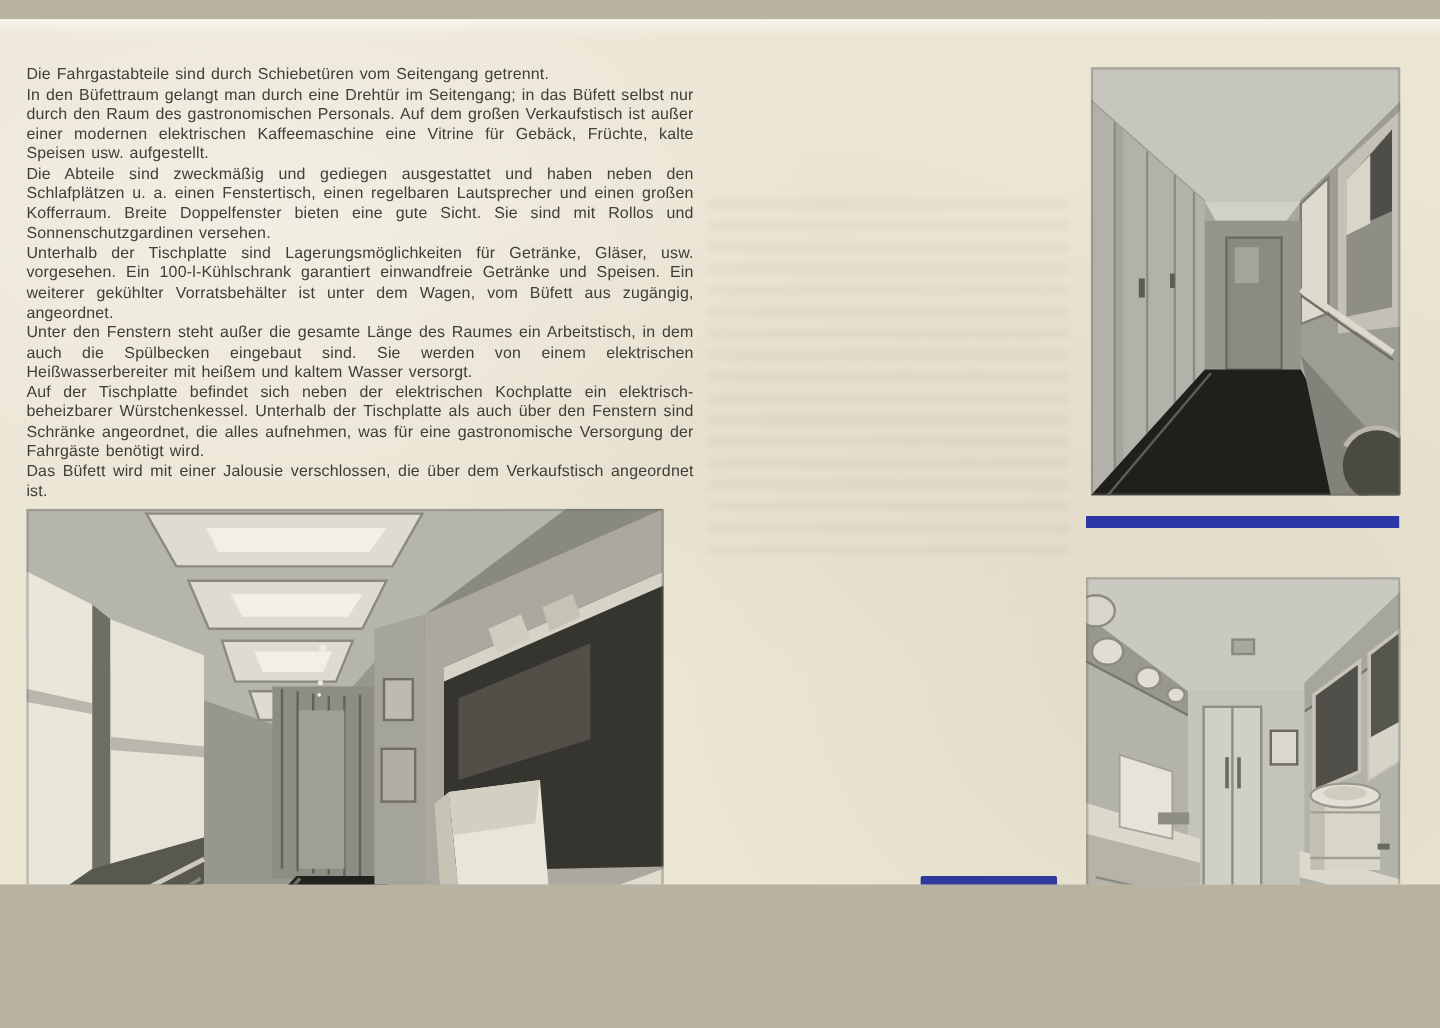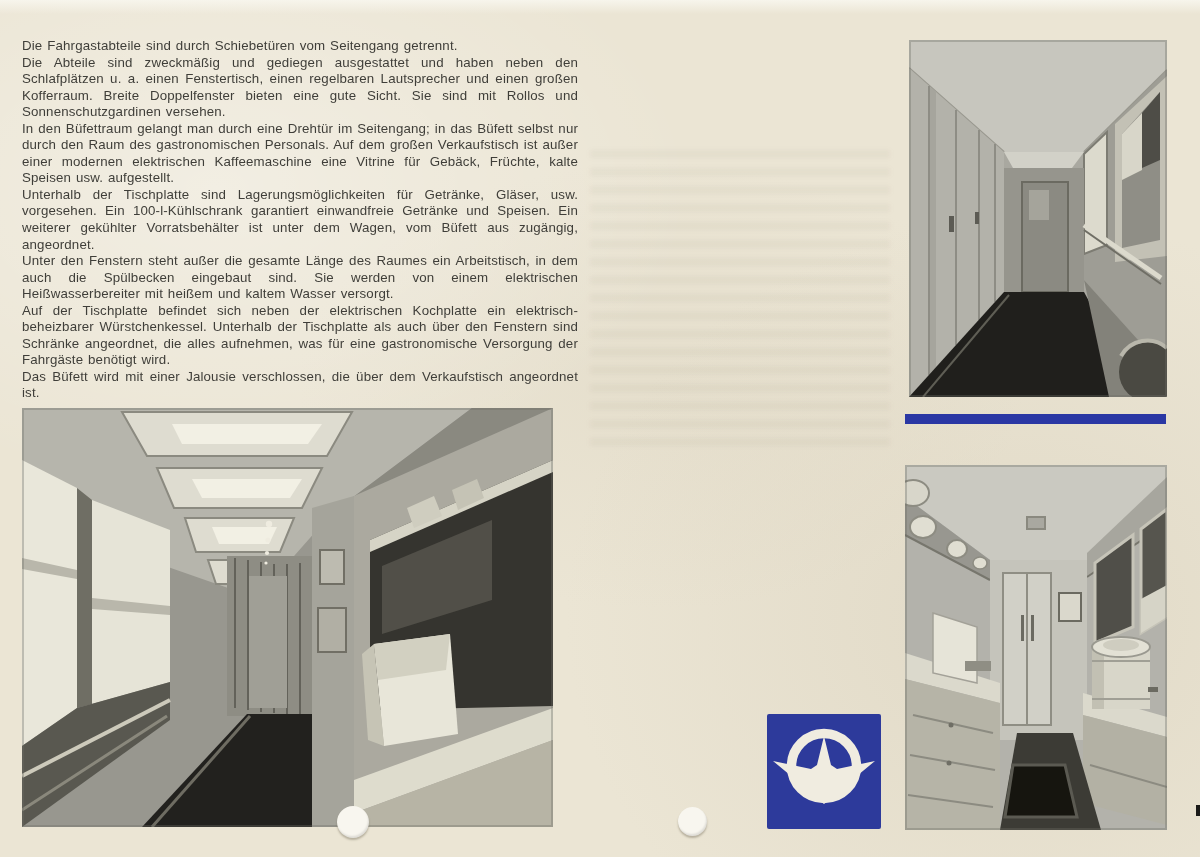--- a/index.html
+++ b/index.html
@@ -1,19 +1,19 @@
 <!DOCTYPE html>
 <html lang="de"><head>
 <meta charset="utf-8">
 <style>
   html,body{margin:0;padding:0;background:#b9b2a0;}
   .page{
     position:relative;
-    width:1200px;height:857px;
-    margin:0 auto;
+    width:1200px;height:721px;
+    margin:16px auto;
     overflow:hidden;
     background-color:#ebe5d4;
     background-image:
       radial-gradient(ellipse 800px 500px at 18% 22%, rgba(255,255,255,0.35), rgba(255,255,255,0) 60%),
       radial-gradient(ellipse 700px 620px at 85% 72%, rgba(213,204,183,0.45), rgba(213,204,183,0) 65%),
       radial-gradient(ellipse 520px 320px at 55% 45%, rgba(219,211,191,0.35), rgba(219,211,191,0) 70%);
     font-family:"Liberation Sans", sans-serif;
     color:#3f3e39;
   }
   .top-edge{
@@ -62,22 +62,22 @@
 </head>
 <body>
 
 <div class="page">
 
   <div class="top-edge"></div>
   <div class="bleed"></div>
 
   <div id="left-text" class="text-col">
     <p>Die Fahrgastabteile sind durch Schiebetüren vom Seitengang getrennt.</p>
+    <p>In den Büfettraum gelangt man durch eine Drehtür im Seitengang; in das Büfett selbst nur durch den Raum des gastronomischen Personals. Auf dem großen Verkaufstisch ist außer einer modernen elektrischen Kaffeemaschine eine Vitrine für Gebäck, Früchte, kalte Speisen usw. aufgestellt.</p>
     <p>Die Abteile sind zweckmäßig und gediegen ausgestattet und haben neben den Schlafplätzen u. a. einen Fenstertisch, einen regelbaren Lautsprecher und einen großen Kofferraum. Breite Doppelfenster bieten eine gute Sicht. Sie sind mit Rollos und Sonnenschutzgardinen versehen.</p>
-    <p>In den Büfettraum gelangt man durch eine Drehtür im Seitengang; in das Büfett selbst nur durch den Raum des gastronomischen Personals. Auf dem großen Verkaufstisch ist außer einer modernen elektrischen Kaffeemaschine eine Vitrine für Gebäck, Früchte, kalte Speisen usw. aufgestellt.</p>
     <p>Unterhalb der Tischplatte sind Lagerungsmöglichkeiten für Getränke, Gläser, usw. vorgesehen. Ein 100-l-Kühlschrank garantiert einwandfreie Getränke und Speisen. Ein weiterer gekühlter Vorratsbehälter ist unter dem Wagen, vom Büfett aus zugängig, angeordnet.</p>
     <p>Unter den Fenstern steht außer die gesamte Länge des Raumes ein Arbeitstisch, in dem auch die Spülbecken eingebaut sind. Sie werden von einem elektrischen Heißwasserbereiter mit heißem und kaltem Wasser versorgt.</p>
     <p>Auf der Tischplatte befindet sich neben der elektrischen Kochplatte ein elektrisch-beheizbarer Würstchenkessel. Unterhalb der Tischplatte als auch über den Fenstern sind Schränke angeordnet, die alles aufnehmen, was für eine gastronomische Versorgung der Fahrgäste benötigt wird.</p>
     <p>Das Büfett wird mit einer Jalousie verschlossen, die über dem Verkaufstisch angeordnet ist.</p>
   </div>
 
 
   <svg id="photo-buffet" class="photo" width="531" height="419" viewBox="0 0 531 419" role="img" aria-label="Büfettwagen innen: Gang mit Fenstern links, Verkaufstisch mit Durchreiche rechts">
     <rect width="531" height="419" fill="#98978f"></rect>
     <polygon points="0,0 450,0 310,105 235,190 0,108" fill="#b6b5ac"></polygon>

